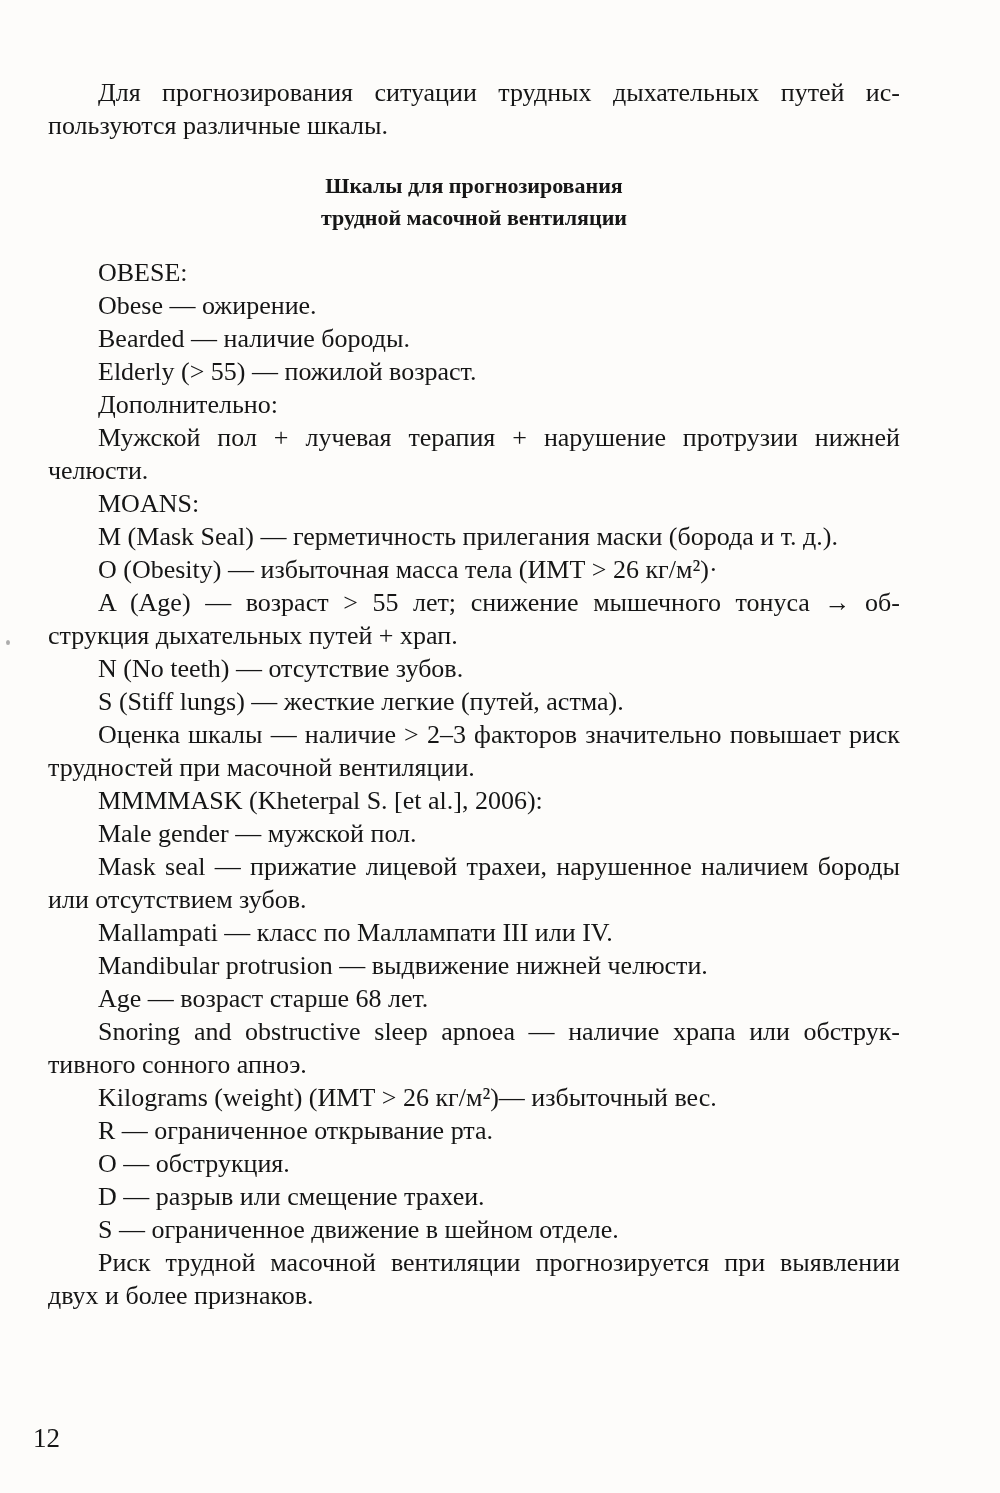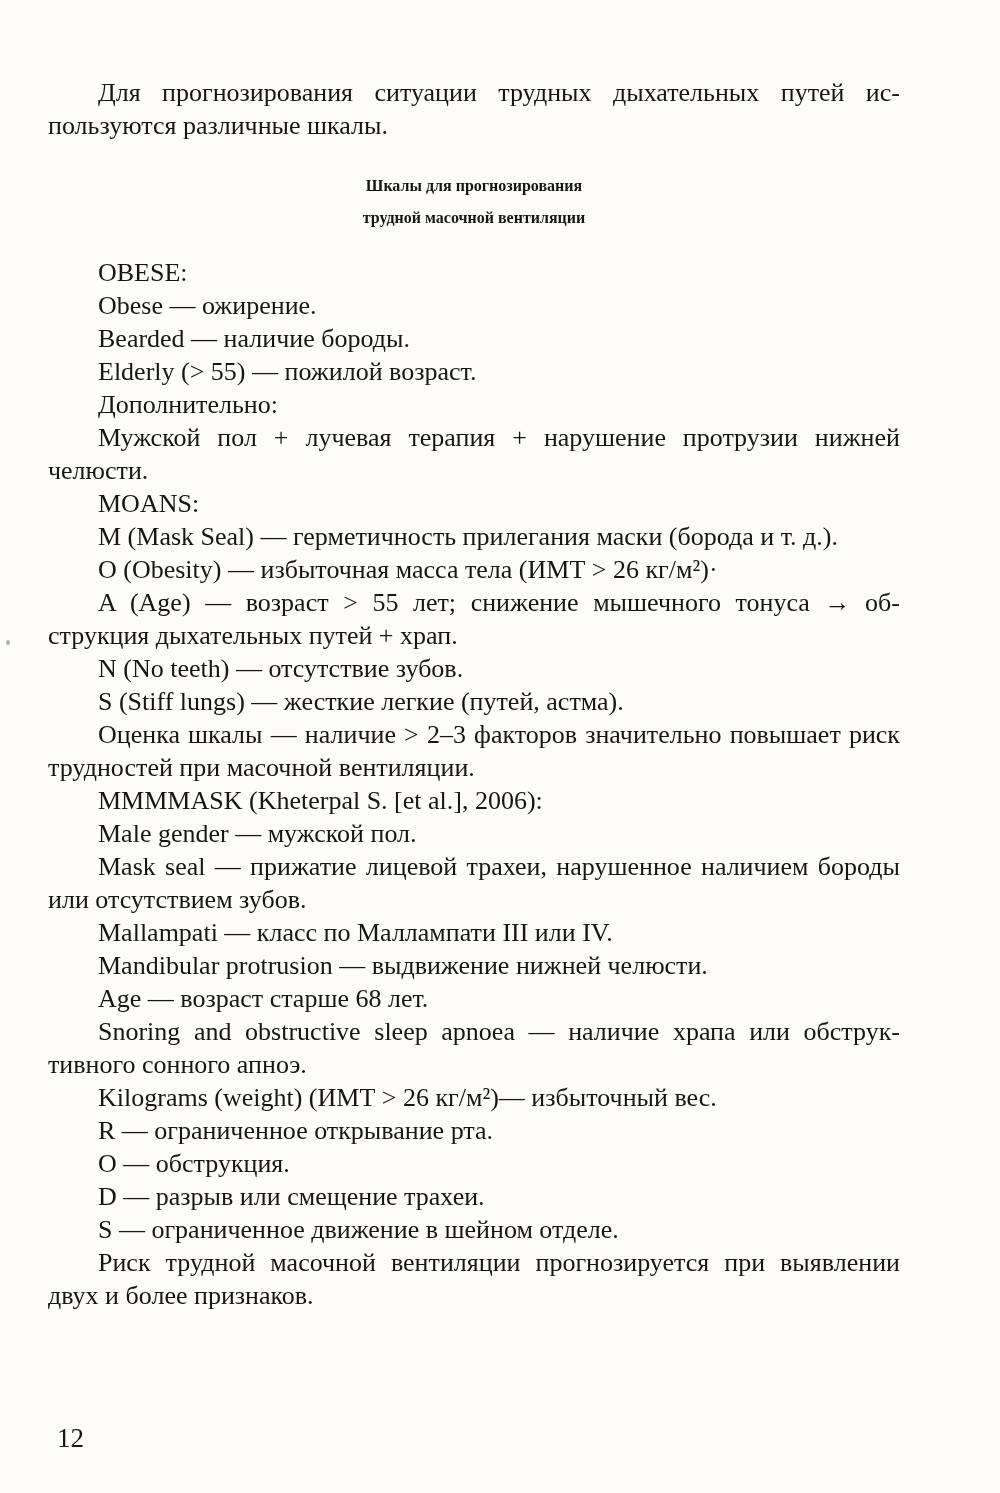--- a/index.html
+++ b/index.html
@@ -25,27 +25,27 @@
     margin: 0;
     text-align: justify;
     text-indent: 50px;
     hyphens: manual;
   }
   .bold { font-weight: normal; }
   .heading {
     margin: 28px 0 22px 0;
     text-align: center;
     font-weight: bold;
-    font-size: 16px;
+    font-size: 22px;
     line-height: 32px;
   }
   .heading .hline { display: block; }
   .pagenum {
     position: absolute;
-    left: 57px;
+    left: 33px;
     bottom: 38px;
     font-size: 27px;
   }
   .speck {
     position: absolute;
     left: 6px;
     top: 640px;
     width: 4px;
     height: 5px;
     border-radius: 50%;

